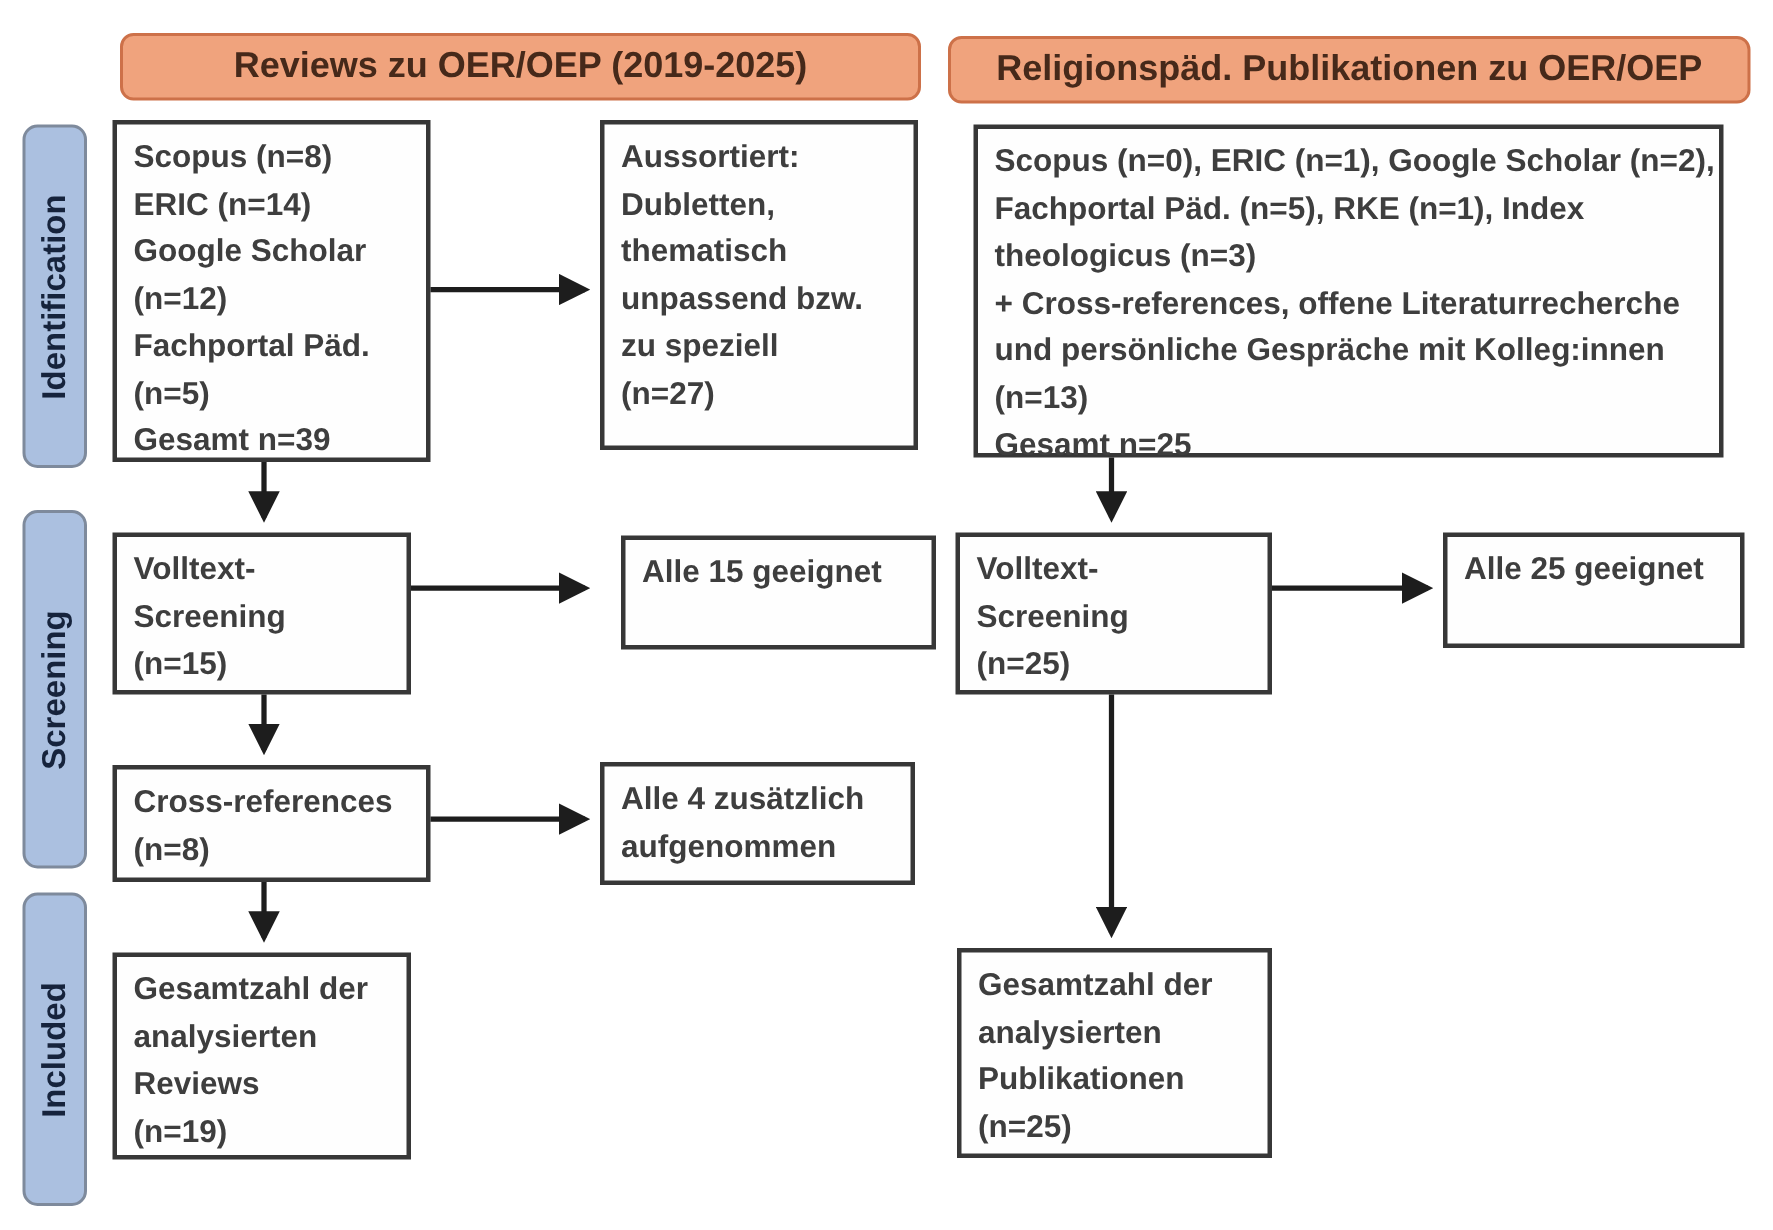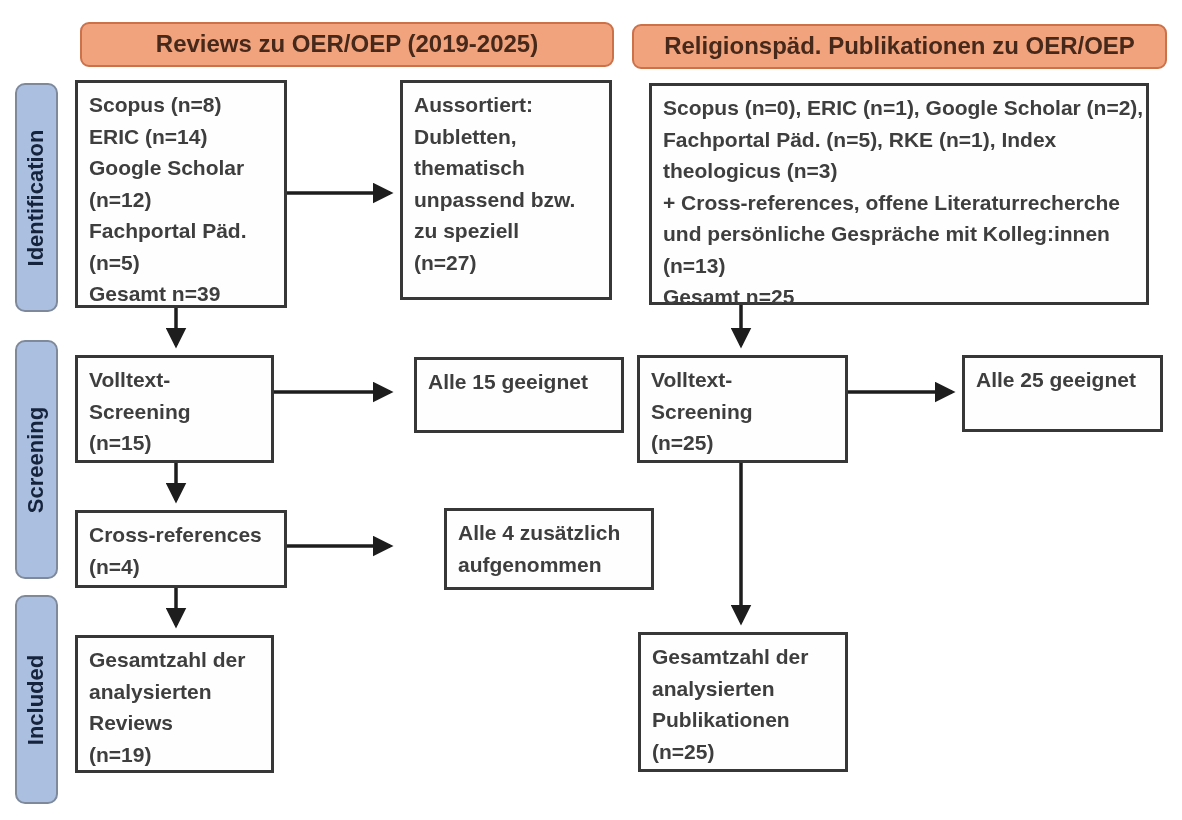--- a/index.html
+++ b/index.html
@@ -56,22 +56,22 @@
 Dubletten,
 thematisch
 unpassend bzw.
 zu speziell
 (n=27)</div>
   <div class="box" style="left:75px;top:355px;width:199px;height:108px;">Volltext-
 Screening
 (n=15)</div>
   <div class="box" style="left:400px;top:357px;width:210px;height:76px;margin-left:14px;">Alle 15 geeignet</div>
   <div class="box" style="left:75px;top:510px;width:212px;height:78px;">Cross-references
-(n=4)</div>
-  <div class="box" style="left:400px;top:508px;width:210px;height:82px;margin-left:44px;">Alle 4 zusätzlich
+(n=8)</div>
+  <div class="box" style="left:400px;top:508px;width:210px;height:82px;">Alle 4 zusätzlich
 aufgenommen</div>
   <div class="box" style="left:75px;top:635px;width:199px;height:138px;">Gesamtzahl der
 analysierten
 Reviews
 (n=19)</div>
 
   <div class="box" style="left:637px;top:83px;width:500px;height:222px;margin-left:12px;">Scopus (n=0), ERIC (n=1), Google Scholar (n=2),
 Fachportal Päd. (n=5), RKE (n=1), Index
 theologicus (n=3)
 + Cross-references, offene Literaturrecherche

